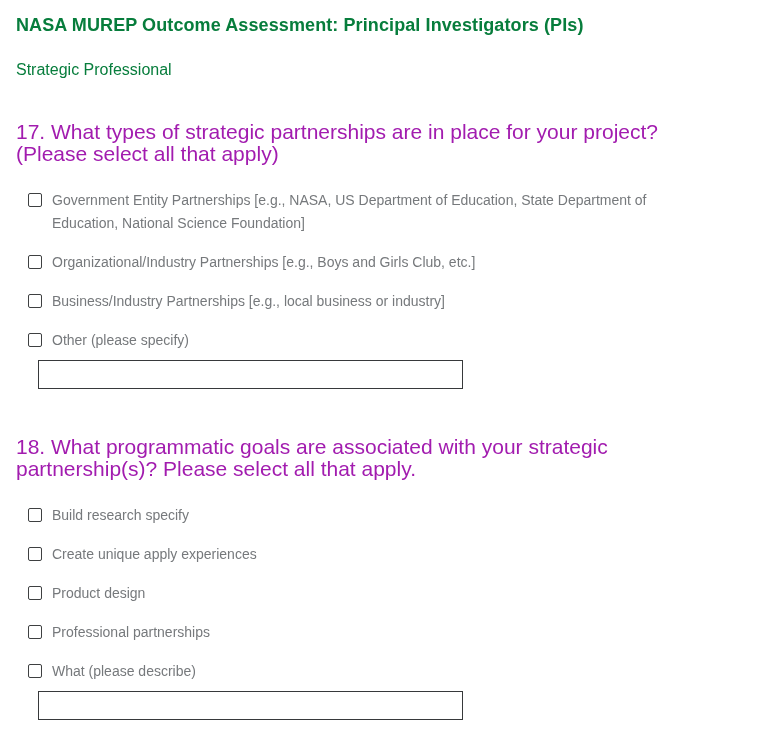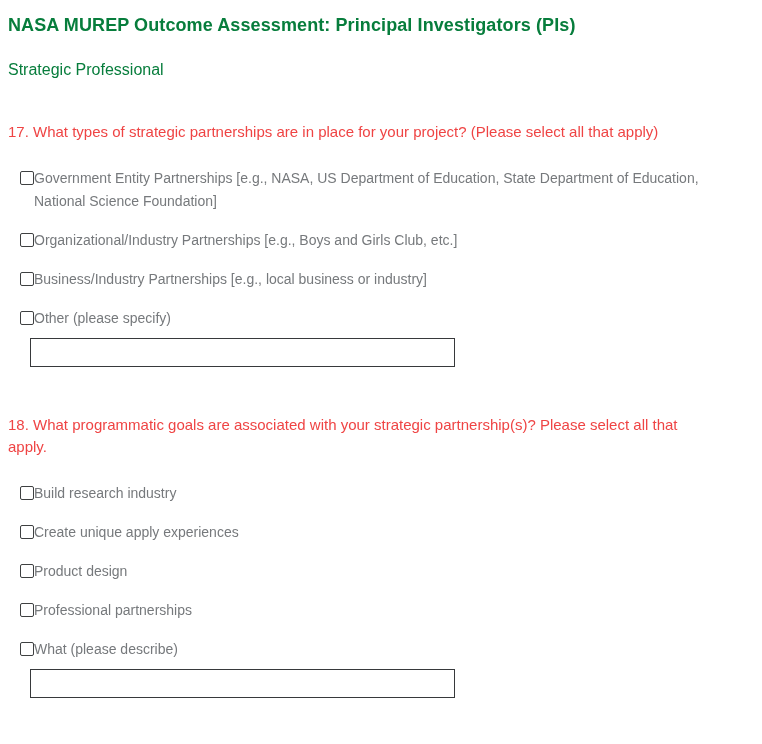--- a/index.html
+++ b/index.html
@@ -1,20 +1,20 @@
 <!DOCTYPE html>
 <html><head>
 <meta charset="utf-8">
 <style>
   * { box-sizing: border-box; }
   html, body { margin: 0; padding: 0; background: #ffffff; }
   .page {
     width: 729px;
     height: 744px;
-    padding: 14px 16px 0 8px;
+    padding: 14px 16px 0 16px;
     overflow: hidden;
     font-family: "Liberation Sans", sans-serif;
     background: #ffffff;
   }
   .survey-title {
     margin: 0;
     font-size: 18px;
     line-height: 22px;
     font-weight: bold;
     color: #077d3c;
@@ -22,34 +22,35 @@
   }
   .section-title {
     margin: 24px 0 0 0;
     font-size: 16px;
     line-height: 19px;
     font-weight: 400;
     color: #077d3c;
   }
   .question {
     margin: 42px 0 0 0;
-    font-size: 15px;
+    font-size: 21px;
     line-height: 22px;
-    color: #ef4444;
+    color: #a21caf;
     max-width: 722px;
   }
   .question.q18 { margin-top: 47px; }
   .options {
     margin: 24px 0 0 12px;
     padding: 0;
     list-style: none;
   }
   .option {
     display: flex;
     align-items: flex-start;
+    gap: 10px;
     margin: 0 0 16px 0;
     font-size: 14px;
     line-height: 23px;
     color: #76797c;
   }
   .checkbox {
     flex: 0 0 auto;
     width: 14px;
     height: 14px;
     margin-top: 4px;
@@ -107,21 +108,21 @@
     </li>
   </ul>
 
   <input type="text" class="text-input" value="" style="">
 
   <div class="question q18">18. What programmatic goals are associated with your strategic partnership(s)? Please select all that apply.</div>
 
   <ul class="options">
     <li class="option">
       <span class="checkbox"></span>
-      <span class="option-label">Build research industry</span>
+      <span class="option-label">Build research specify</span>
     </li>
     <li class="option">
       <span class="checkbox"></span>
       <span class="option-label">Create unique apply experiences</span>
     </li>
     <li class="option">
       <span class="checkbox"></span>
       <span class="option-label">Product design</span>
     </li>
     <li class="option">

